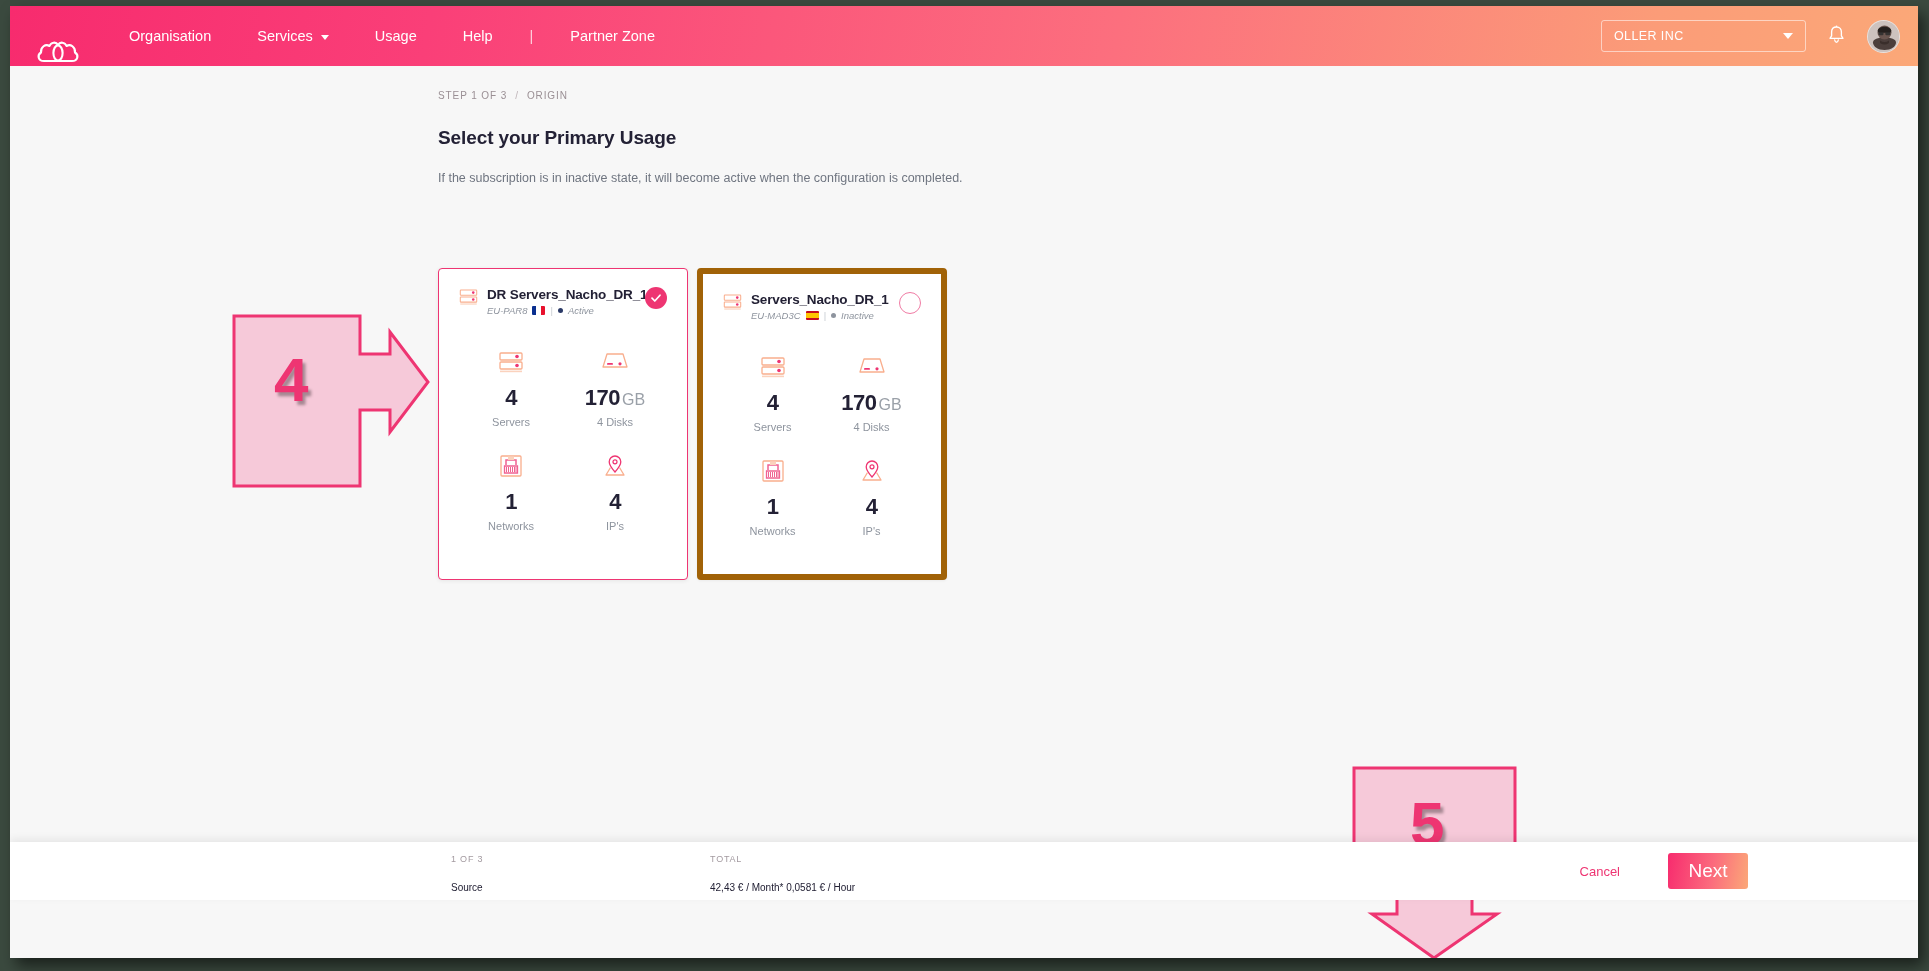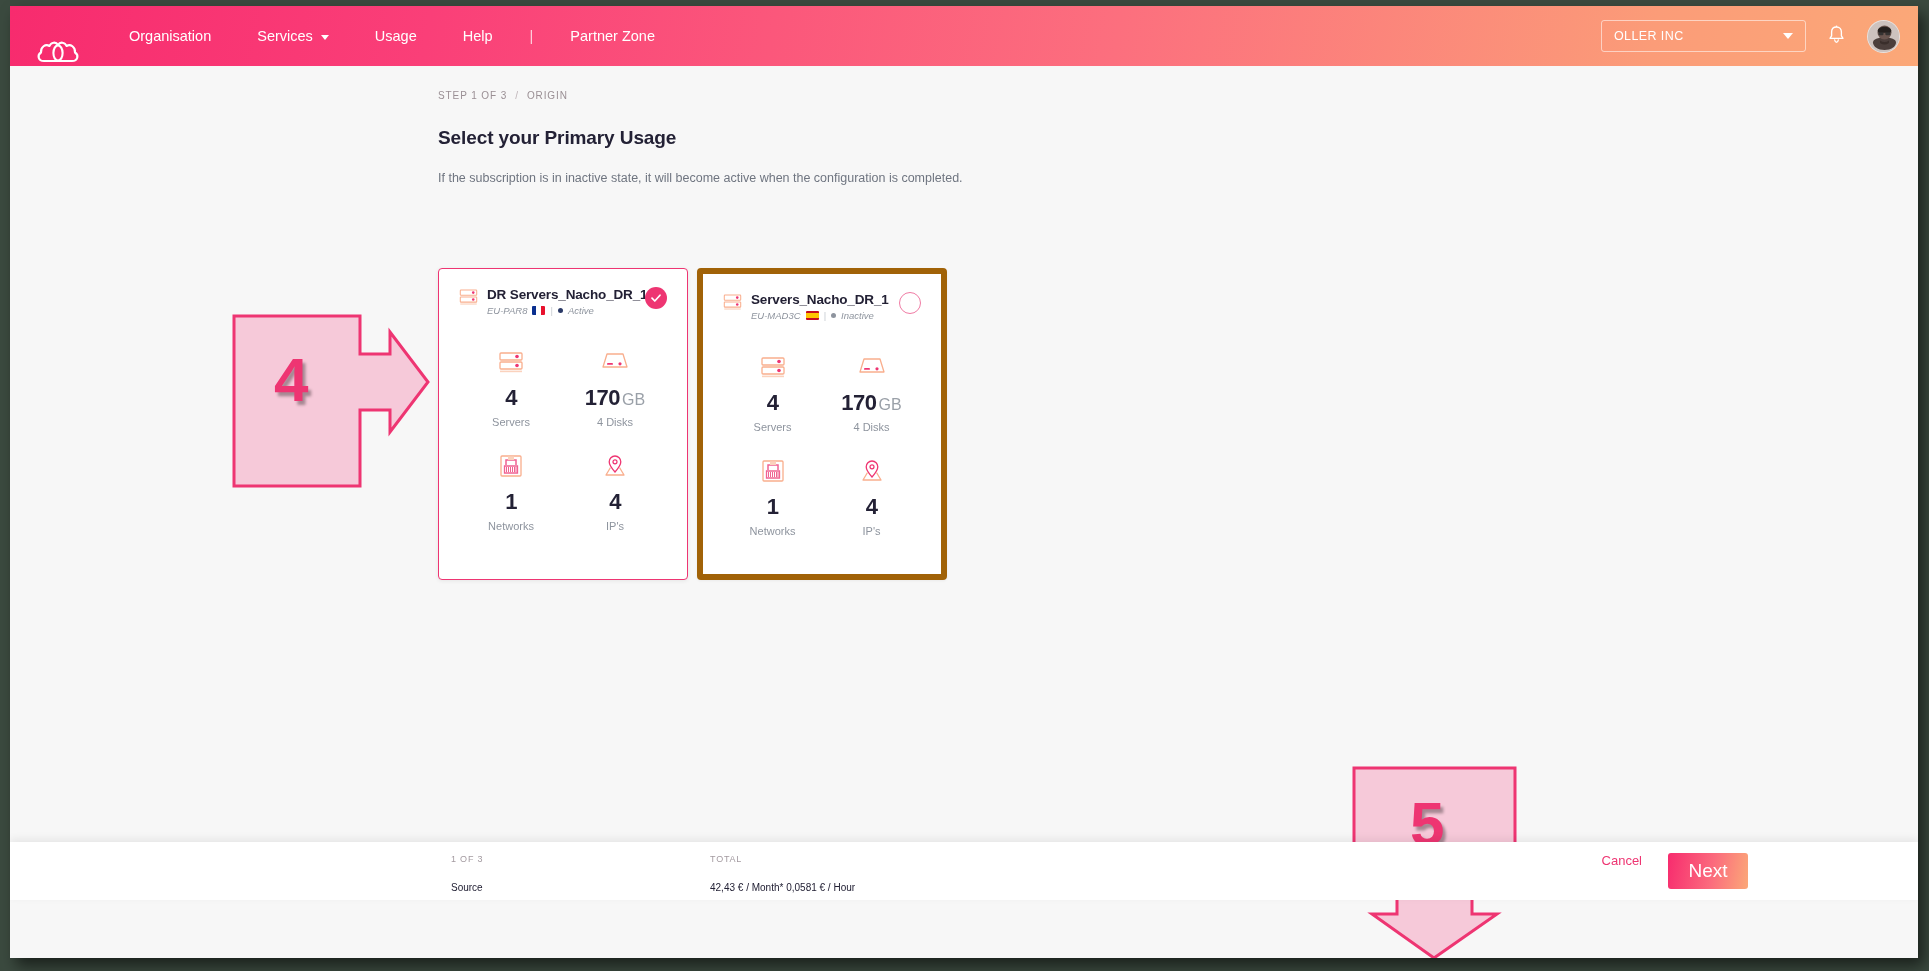--- a/index.html
+++ b/index.html
@@ -252,22 +252,22 @@
   .foot-block { position: absolute; }
   .foot-label { font-size: 9px; color: #a39aa0; letter-spacing: 0.8px; }
   .foot-value { font-size: 10px; color: #232135; margin-top: 18px; white-space: nowrap; }
   .foot-step { left: 441px; top: 12px; }
   .foot-total { left: 700px; top: 12px; }
   .foot-actions {
     position: absolute;
     right: 170px;
     top: 11px;
     display: flex;
-    align-items: flex-start;
-    gap: 26px;
+    align-items: center;
+    gap: 48px;
   }
   .btn-cancel {
     color: #ee3572;
     font-size: 13px;
     background: none;
     border: none;
     cursor: pointer;
     font-family: "Liberation Sans", sans-serif;
   }
   .btn-next {

